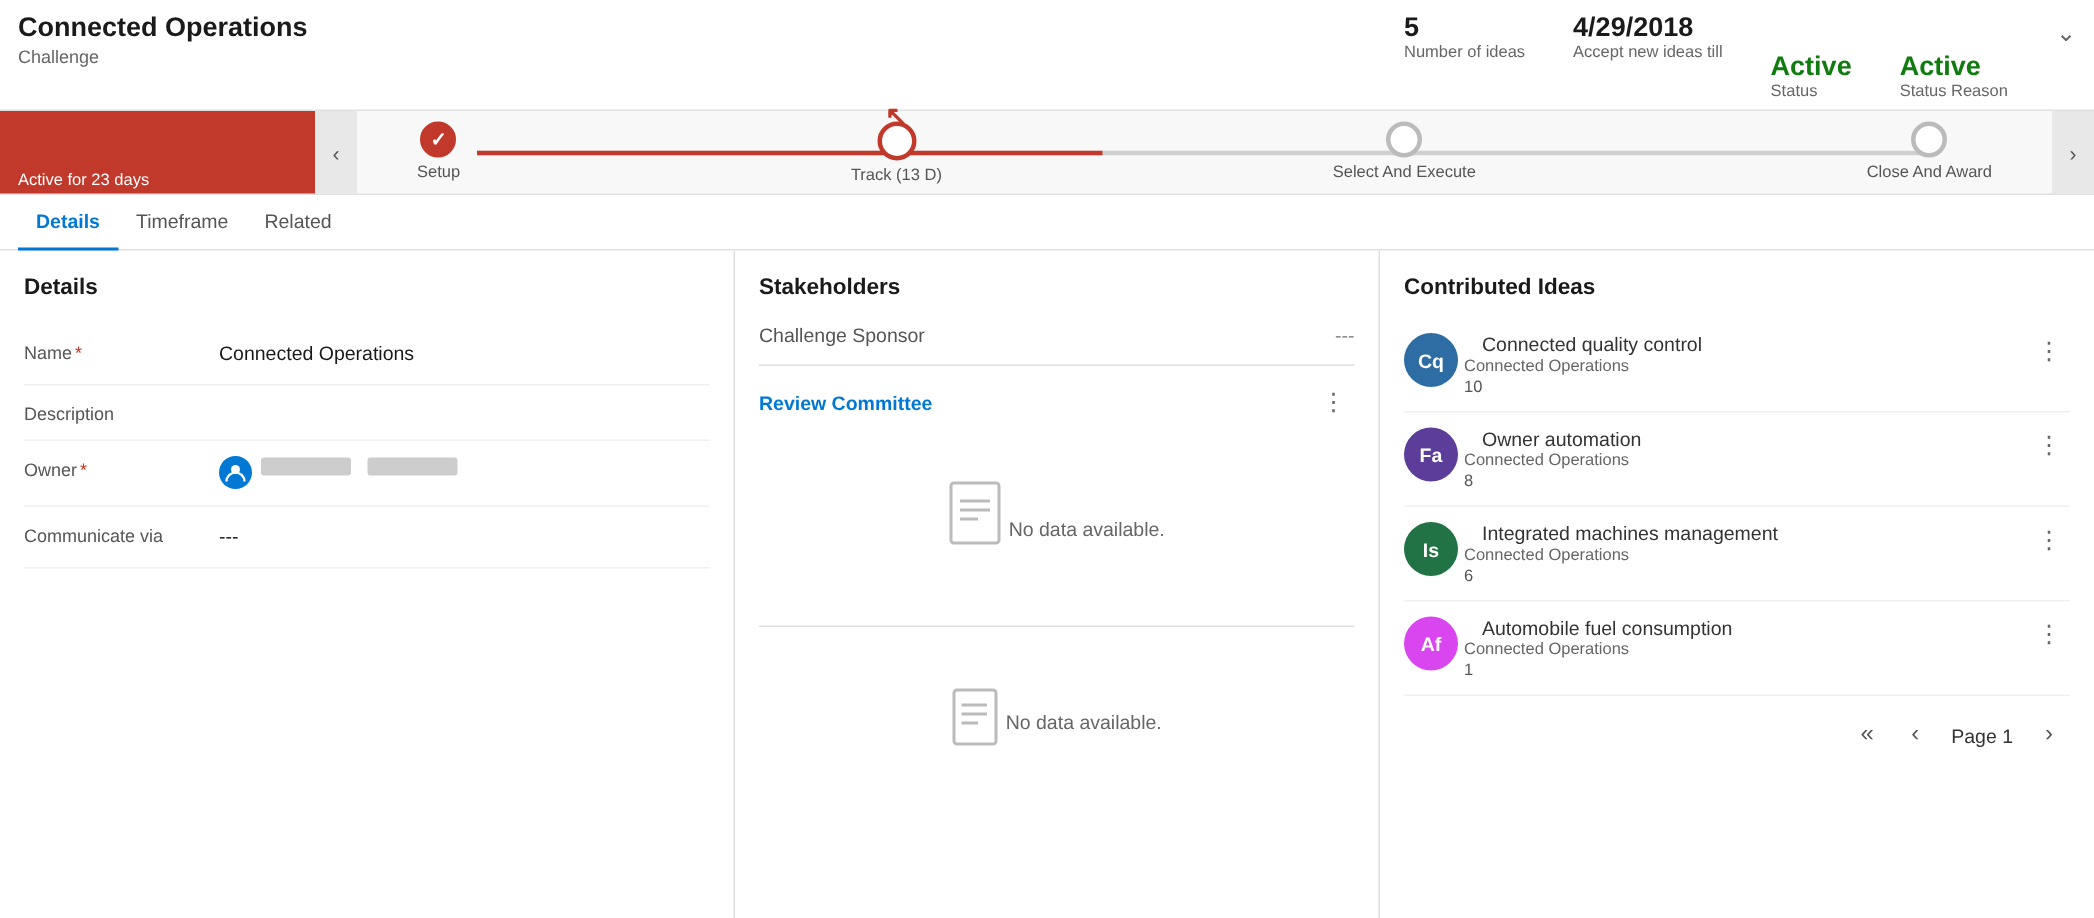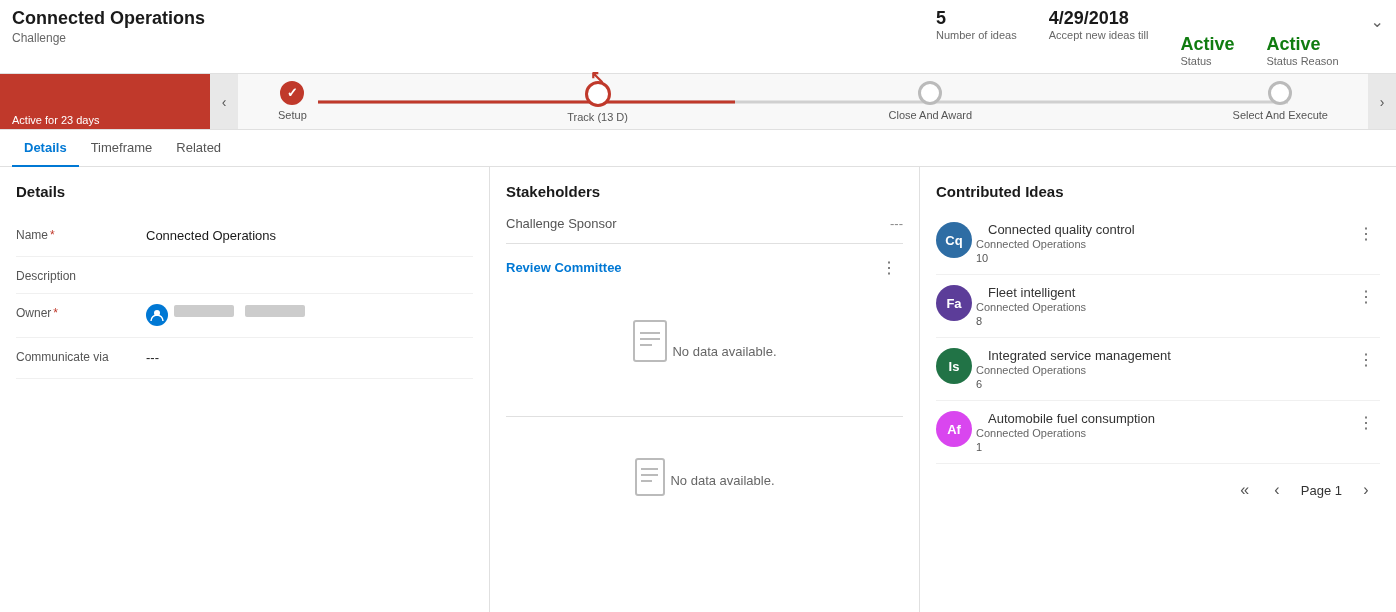--- a/index.html
+++ b/index.html
@@ -134,26 +134,26 @@
 
       <div class="progress-step" style="position:relative;">
         <div class="step-circle active" style="position:relative;">
           <span style="position:absolute;top:-18px;left:50%;transform:translateX(-50%);font-size:18px;cursor:default;">↖</span>
         </div>
         <span class="step-label">Track (13 D)</span>
       </div>
 
       <div class="progress-step">
         <div class="step-circle inactive"></div>
-        <span class="step-label">Close And Award</span>
+        <span class="step-label">Select And Execute</span>
       </div>
 
       <div class="progress-step">
         <div class="step-circle inactive"></div>
-        <span class="step-label">Select And Execute</span>
+        <span class="step-label">Close And Award</span>
       </div>
     </div>
   </div>
   <button class="progress-nav-right">
     <span>›</span>
   </button>
 </div>
 
 <div class="tabs">
   <div class="tab active">Details</div>
@@ -258,30 +258,30 @@
       <div class="idea-info">
         <div class="idea-title">Connected quality control</div>
         <div class="idea-subtitle">Connected Operations</div>
         <div class="idea-count">10</div>
       </div>
       <span class="idea-more">⋮</span>
     </div>
         <div class="idea-item">
       <div class="idea-avatar" style="background:#5c3d99">Fa</div>
       <div class="idea-info">
-        <div class="idea-title">Fleet intelligent</div>
+        <div class="idea-title">Owner automation</div>
         <div class="idea-subtitle">Connected Operations</div>
         <div class="idea-count">8</div>
       </div>
       <span class="idea-more">⋮</span>
     </div>
         <div class="idea-item">
       <div class="idea-avatar" style="background:#217346">Is</div>
       <div class="idea-info">
-        <div class="idea-title">Integrated service management</div>
+        <div class="idea-title">Integrated machines management</div>
         <div class="idea-subtitle">Connected Operations</div>
         <div class="idea-count">6</div>
       </div>
       <span class="idea-more">⋮</span>
     </div>
         <div class="idea-item">
       <div class="idea-avatar" style="background:#d946ef">Af</div>
       <div class="idea-info">
         <div class="idea-title">Automobile fuel consumption</div>
         <div class="idea-subtitle">Connected Operations</div>

